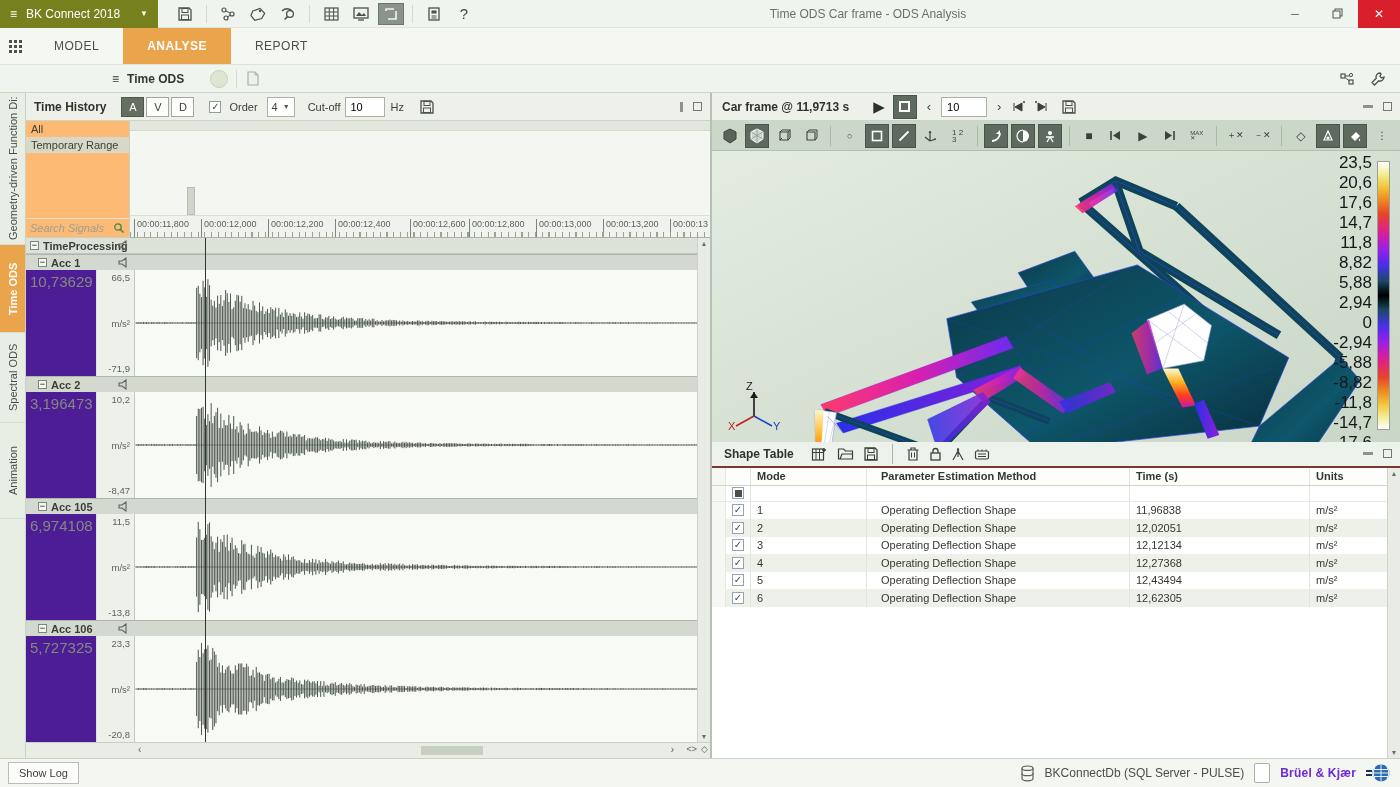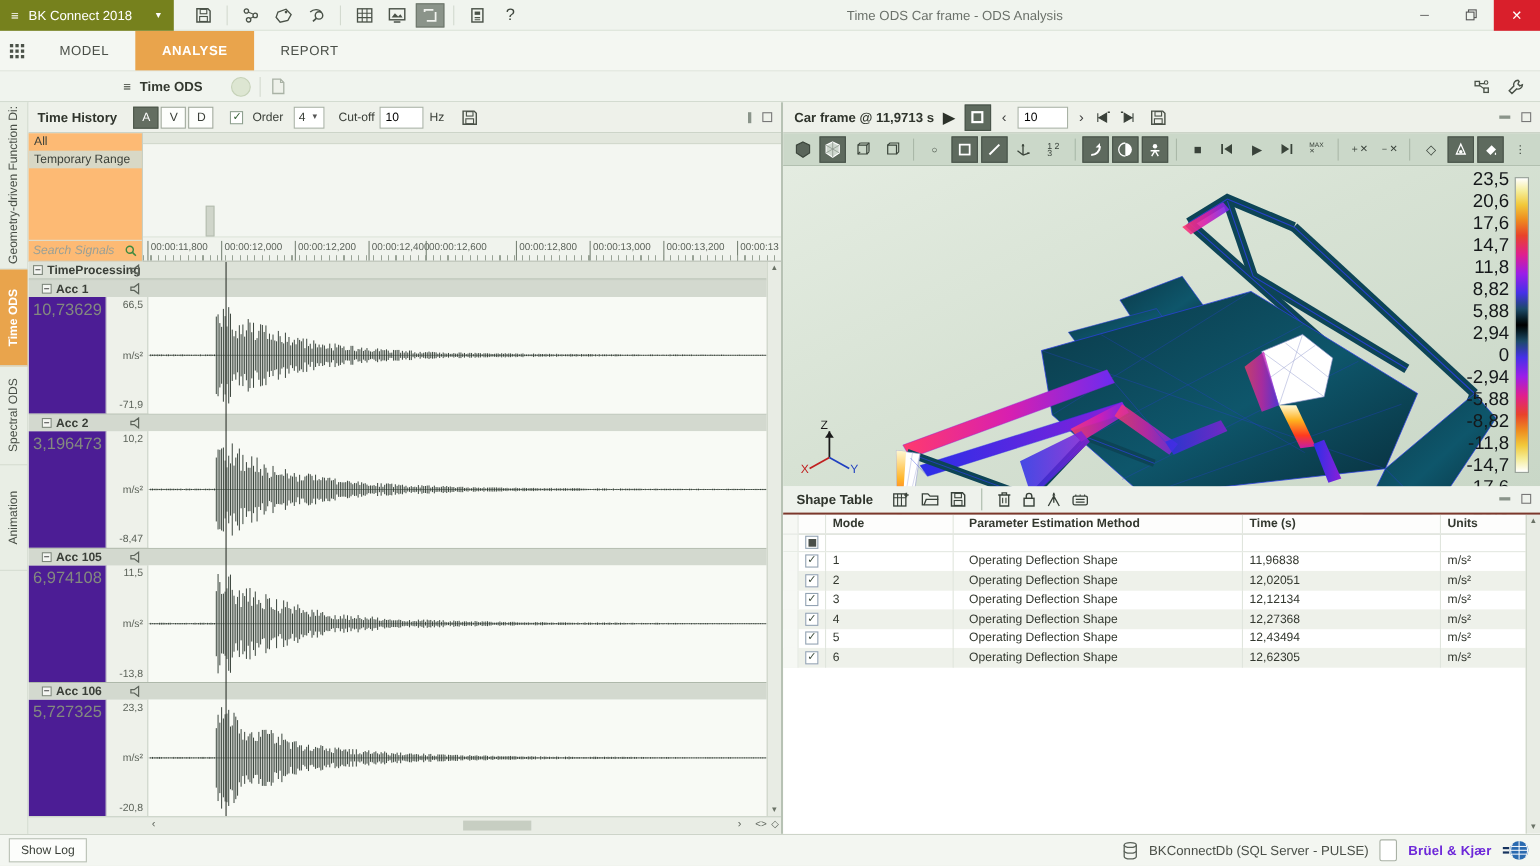--- a/index.html
+++ b/index.html
@@ -77,21 +77,21 @@
 .cursor-line{position:absolute;left:179px;top:0;bottom:0;width:1px;background:#30362f;z-index:4}
 .vscroll{position:absolute;right:0;top:0;bottom:0;width:13px;background:#e8ece4;border-left:1px solid #ccd4c8;display:flex;flex-direction:column;align-items:center;justify-content:space-between;padding:2px 0;font-size:7px;color:#6a7266}
 .hscroll{height:16px;background:#e9ede5;border-top:1px solid #c9d1c5;position:relative;font-size:10px;color:#5c635a}
 .hs-left{position:absolute;left:112px;top:1px}
 .hs-right{position:absolute;right:36px;top:1px}
 .hs-thumb{position:absolute;left:395px;top:3px;width:62px;height:9px;background:#c7cec2}
 .hs-corner{position:absolute;right:2px;top:1px;display:flex;gap:4px;font-size:9px}
 
 .right-panel{flex:1;display:flex;flex-direction:column;background:#eef2ec;min-width:0}
 .rp-header{height:28px;display:flex;align-items:center;gap:8px;padding:0 10px;background:#eef1ea;border-bottom:1px solid #ccd4c8;position:relative}
-.rp-title{font-weight:bold;font-size:12px;color:#2f342c;}
+.rp-title{font-weight:bold;font-size:12px;color:#2f342c;margin-right:16px}
 .play-tri{font-size:15px;color:#2c322a;cursor:pointer}
 .stop-btn{width:24px;height:24px;background:#5e6a5e;border:1px solid #49544a;display:flex;align-items:center;justify-content:center;cursor:pointer}
 .stop-btn .sq{width:11px;height:11px;border:2px solid #fff;background:#5e6a5e}
 .frame-input{width:46px;height:20px;border:1px solid #a9b2a5;padding:0 5px;font-size:11px;font-family:inherit}
 .chev{font-size:13px;color:#444;cursor:pointer;padding:0 2px}
 .viewer-toolbar{height:30px;background:#cbd8c9;border-bottom:1px solid #b2c0b0;display:flex;align-items:center;gap:3px;padding:0 6px;color:#39423a}
 .tool-btn{min-width:24px;height:24px;display:flex;align-items:center;justify-content:center;cursor:pointer;font-size:12px}
 .tool-btn.pressed{background:#5e6a5e;color:#fff;border:1px solid #49544a}
 .vt-sep{width:1px;height:20px;background:#aab8a8;margin:0 4px}
 .viewport{flex:1;position:relative;background:linear-gradient(155deg,#e4ece1 0%,#d7e2d4 45%,#c9d7c7 100%);min-height:0}
@@ -310,21 +310,21 @@
       </div>
       <div class="lp-topright">
         <div class="overview">
           <span class="ov-handle"></span>
         </div>
         <div class="ruler">
           <span class="tick" style="left:4px">00:00:11,800</span>
           <span class="tick" style="left:71px">00:00:12,000</span>
           <span class="tick" style="left:138px">00:00:12,200</span>
           <span class="tick" style="left:205px">00:00:12,400</span>
-          <span class="tick" style="left:257px">00:00:12,600</span>
+          <span class="tick" style="left:280px">00:00:12,600</span>
           <span class="tick" style="left:339px">00:00:12,800</span>
           <span class="tick" style="left:406px">00:00:13,000</span>
           <span class="tick" style="left:473px">00:00:13,200</span>
           <span class="tick" style="left:540px">00:00:13</span>
         </div>
       </div>
     </div>
 
     <div class="waves">
       <div class="tp-header">

